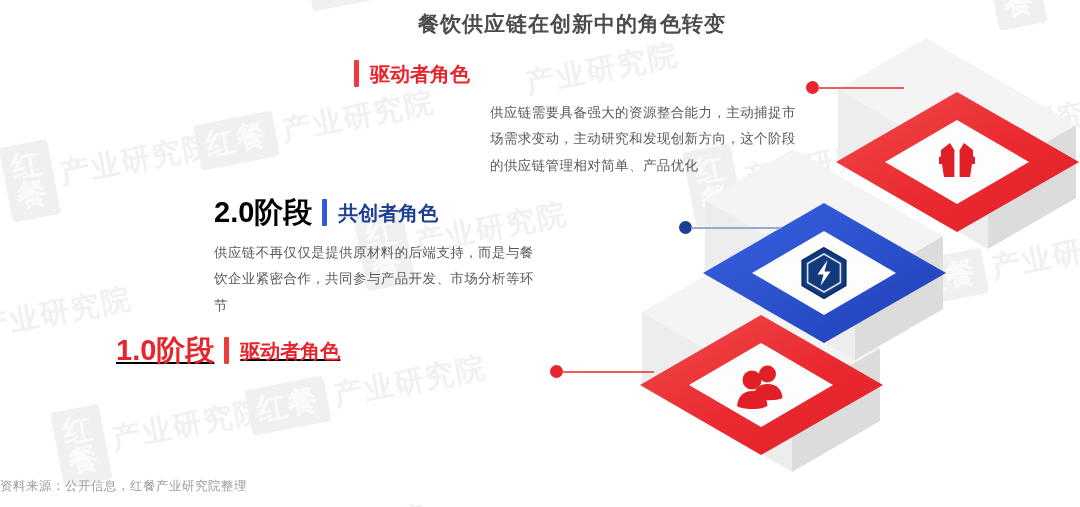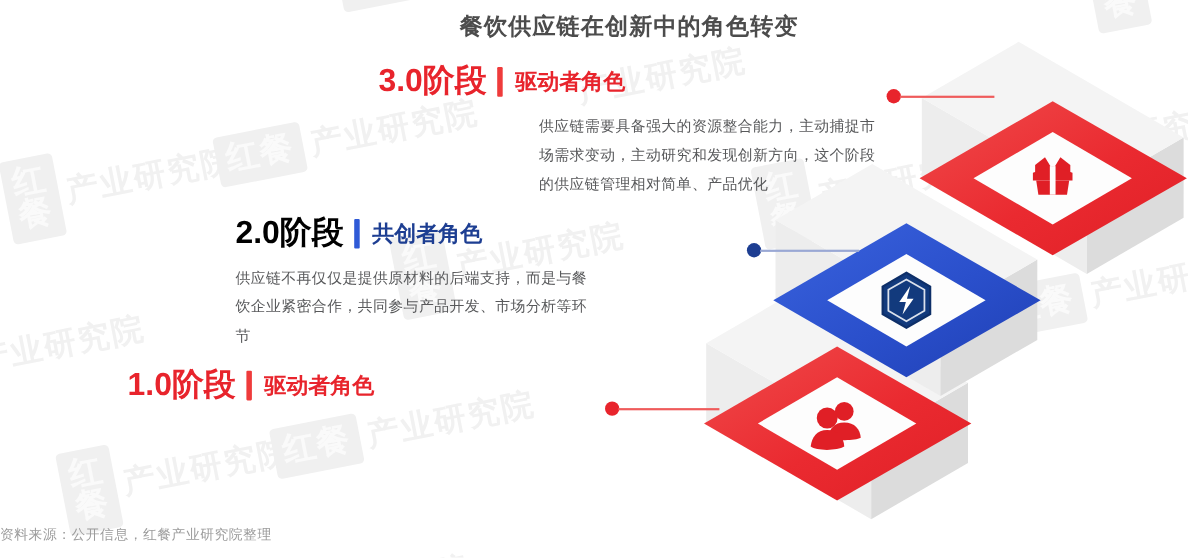--- a/index.html
+++ b/index.html
@@ -118,21 +118,21 @@
     font-size: 13.5px;
     color: #58595b;
     line-height: 1.95;
     letter-spacing: 0.4px;
   }
 
   #stage-3 { top: 60px;  left: 344px; }
   #stage-3 .stage-desc { width: 316px; margin-top: 13px; margin-left: 146px; }
   #stage-2 { top: 198px; left: 214px; }
   #stage-2 .stage-desc { width: 322px; margin-top: 13px; }
-  #stage-1 { top: 336px; left: 116px; }
+  #stage-1 { top: 336px; left: 116px; text-decoration: underline; }
   #stage-1 .stage-desc { width: 320px; margin-top: 13px; margin-left: 146px; }
 
   
   .connector { position: absolute; z-index: 5; }
   .connector .dot {
     position: absolute;
     width: 13px; height: 13px;
     border-radius: 50%;
     top: 0; left: 0;
   }
@@ -332,21 +332,20 @@
     <span class="dot blue"></span>
     <span class="line blue"></span>
   </div>
   <div class="connector" id="conn-1">
     <span class="dot red"></span>
     <span class="line red"></span>
   </div>
 
   <div class="stage-block" id="stage-3">
     <div class="stage-head">
-      <span class="stage-num red">3.0阶段</span>
       <span class="stage-bar red"></span>
       <span class="stage-role red">驱动者角色</span>
     </div>
     <div class="stage-desc">供应链需要具备强大的资源整合能力，主动捕捉市场需求变动，主动研究和发现创新方向，这个阶段的供应链管理相对简单、产品优化</div>
   </div>
 
   <div class="stage-block" id="stage-2">
     <div class="stage-head">
       <span class="stage-num blue">2.0阶段</span>
       <span class="stage-bar blue"></span>

